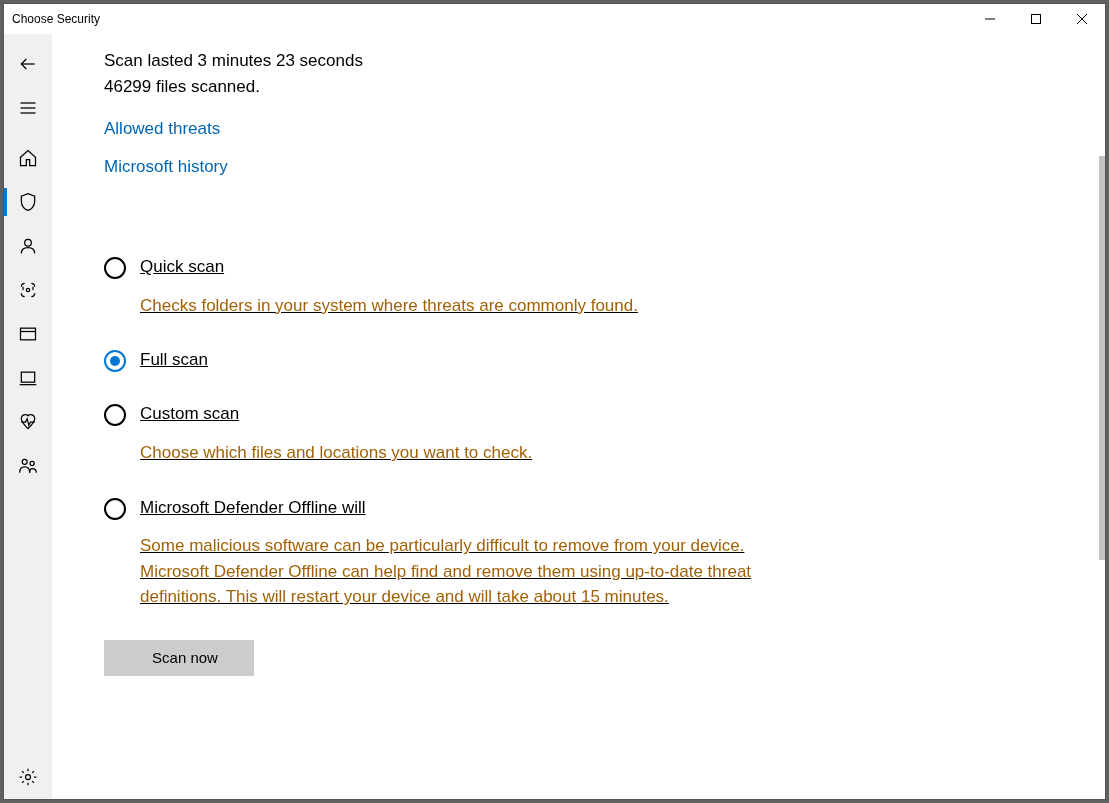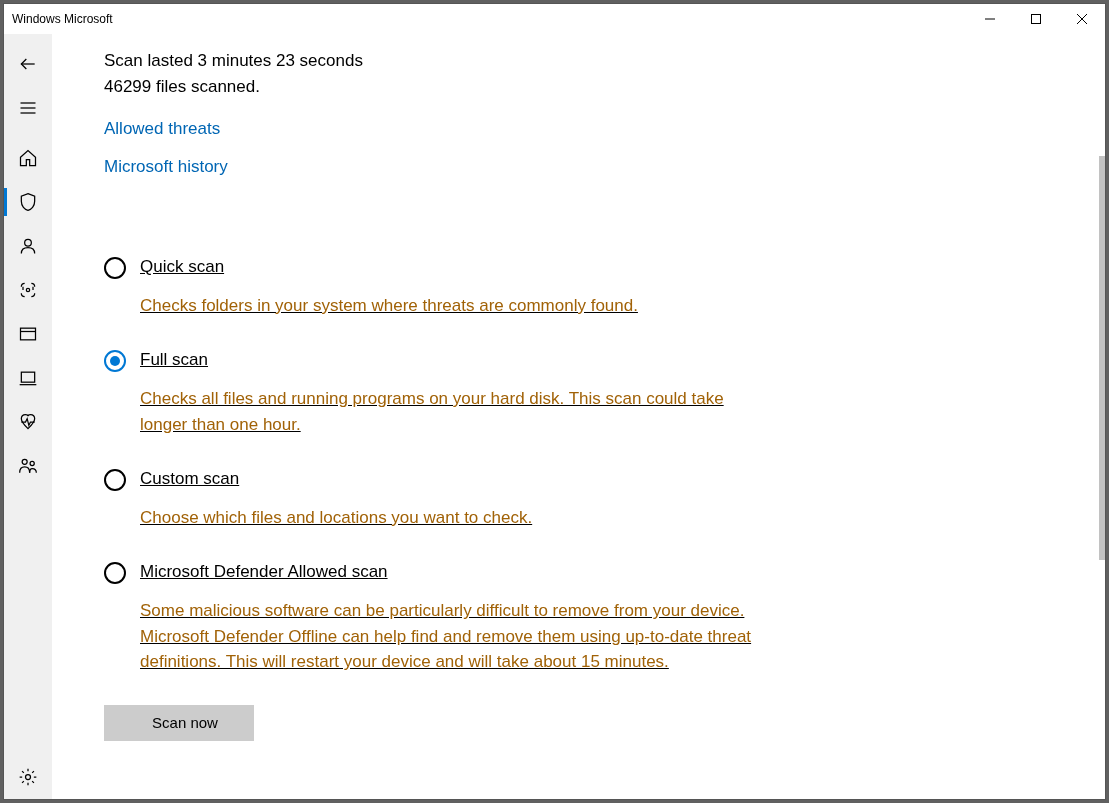--- a/index.html
+++ b/index.html
@@ -145,21 +145,21 @@
     text-align: center;
     line-height: 36px;
     padding-left: 12px;
   }
 </style>
 </head>
 <body>
 
 <div class="window">
   <div class="titlebar">
-    <span class="titlebar-title">Windows Microsoft</span>
+    <span class="titlebar-title">Choose Security</span>
     <span class="titlebar-spacer"></span>
     <div class="win-btn">
       <svg width="10" height="10">
           <line x1="0" y1="5" x2="10" y2="5" stroke="#000" stroke-width="1"></line>
         </svg>
     </div>
     <div class="win-btn">
       <svg width="10" height="10">
           <rect x="0.5" y="0.5" width="9" height="9" fill="none" stroke="#000" stroke-width="1"></rect>
         </svg>
@@ -265,36 +265,35 @@
             <div class="option-text">
               <div class="opt-title">Quick scan</div>
               <div class="opt-desc">Checks folders in your system where threats are commonly found.</div>
             </div>
           </div>
 
           <div class="option">
             <div class="radio selected"></div>
             <div class="option-text">
               <div class="opt-title">Full scan</div>
-              <div class="opt-desc">Checks all files and running programs on your hard disk. This scan could take longer than one hour.</div>
             </div>
           </div>
 
           <div class="option">
             <div class="radio"></div>
             <div class="option-text">
               <div class="opt-title">Custom scan</div>
               <div class="opt-desc">Choose which files and locations you want to check.</div>
             </div>
           </div>
 
           <div class="option">
             <div class="radio"></div>
             <div class="option-text">
-              <div class="opt-title">Microsoft Defender Allowed scan</div>
+              <div class="opt-title">Microsoft Defender Offline will</div>
               <div class="opt-desc" style="max-width:620px">Some malicious software can be particularly difficult to remove from your device. Microsoft Defender Offline can help find and remove them using up-to-date threat definitions. This will restart your device and will take about 15 minutes.</div>
             </div>
           </div>
         </div>
 
         <div class="scan-btn">Scan now</div>
       </div>
     </div>
   </div>
 </div>

